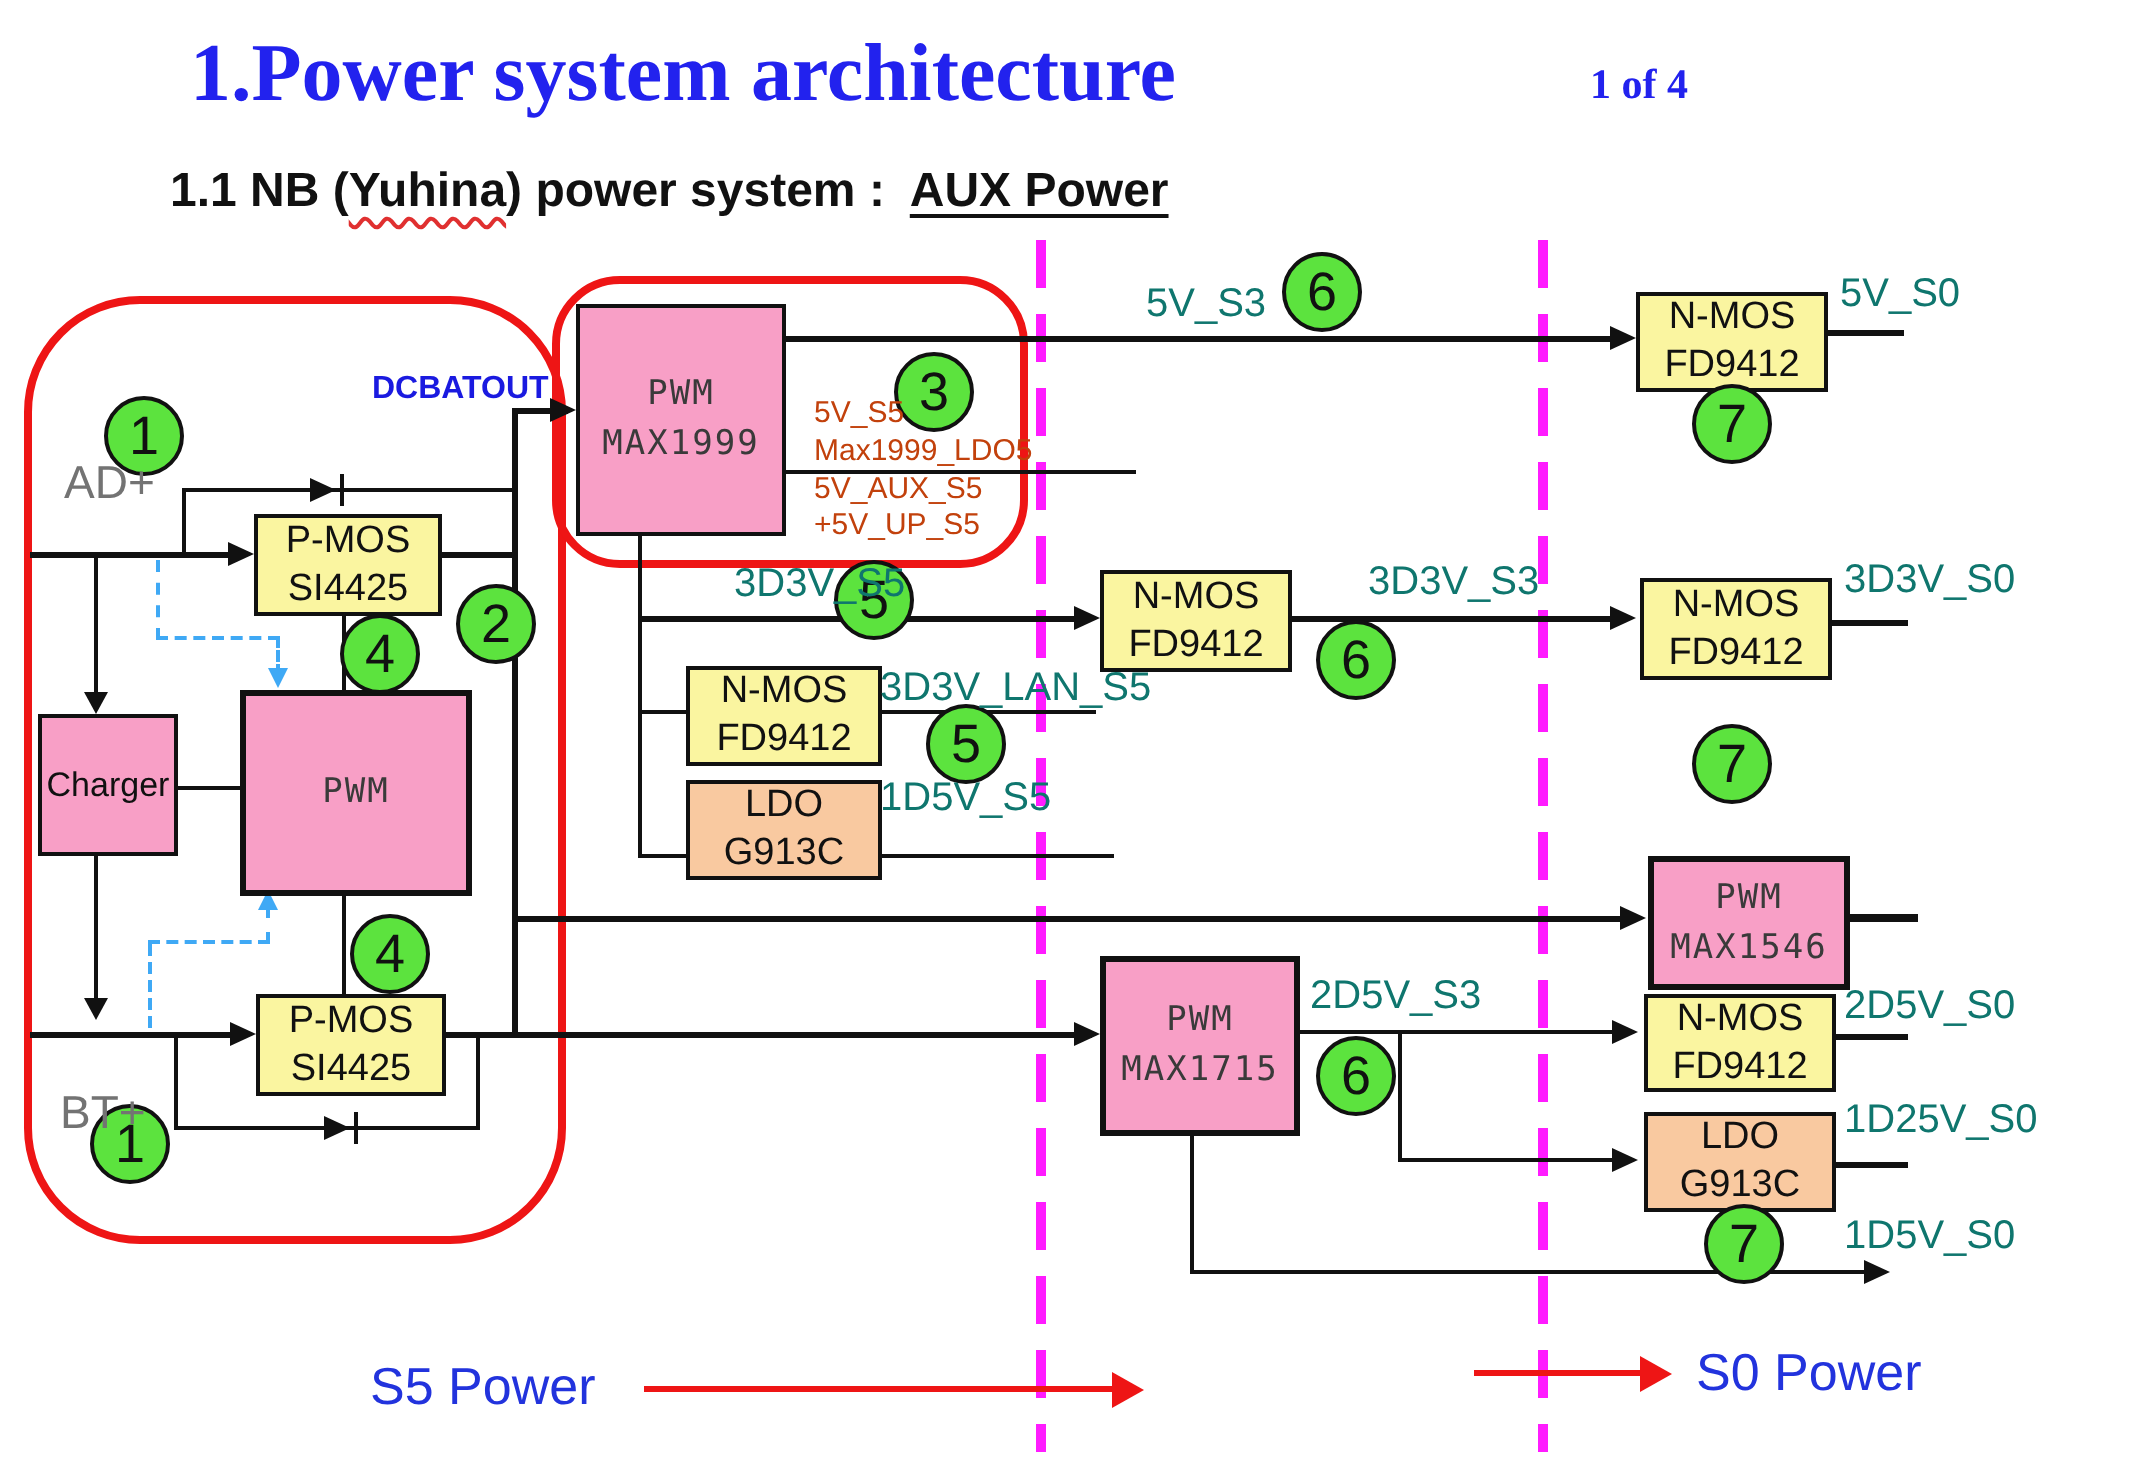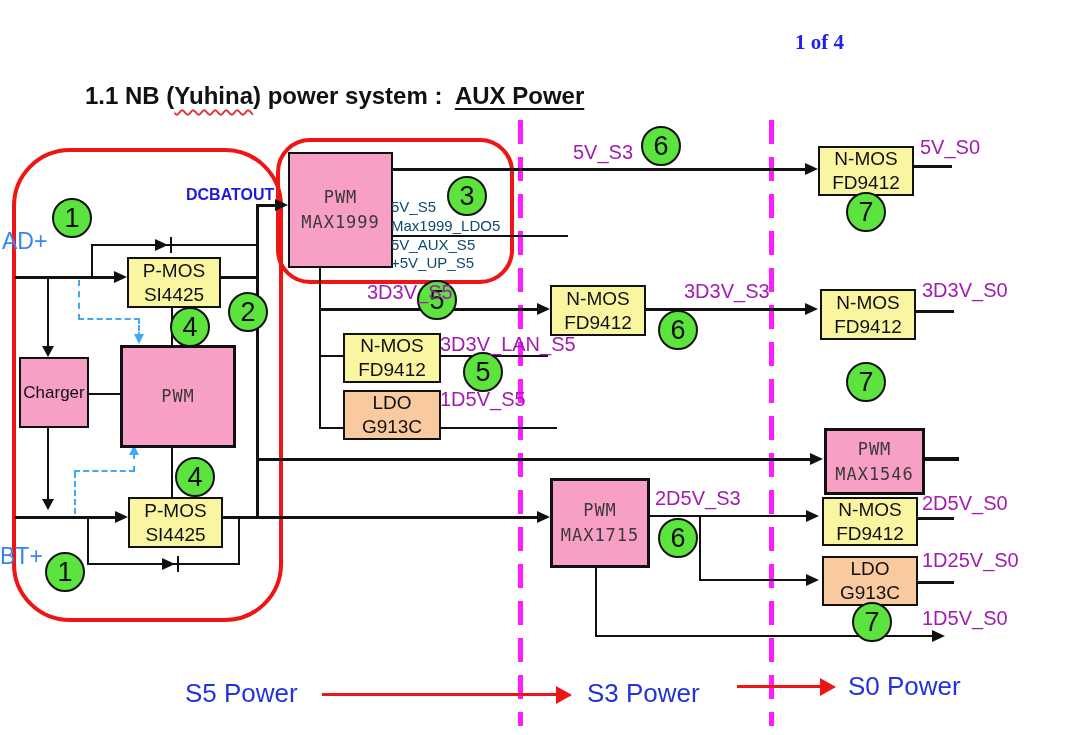--- a/index.html
+++ b/index.html
@@ -20,40 +20,41 @@
   .mono{font-family:"DejaVu Sans Mono","Liberation Mono",monospace;color:#3a3a3a;
         font-size:17px;letter-spacing:1px;line-height:1.45;}
   .pink{background:#F89FC6;}
   .yellow{background:#FAF5A0;}
   .peach{background:#F9C9A0;}
   .badge{position:absolute;width:40px;height:40px;box-sizing:border-box;border:2px solid #111;
          border-radius:50%;background:#5CE33E;display:flex;align-items:center;justify-content:center;
          font:27px "Liberation Sans",sans-serif;color:#111;}
   .ln{position:absolute;background:#111;}
   .redln{position:absolute;background:#EE1515;}
-  .rlabel{position:absolute;color:#a21caf;font:20px "Liberation Sans",sans-serif;white-space:nowrap;text-align:center;}
-  .rsmall{position:absolute;color:#0c4a6e;font:15px "Liberation Sans",sans-serif;white-space:nowrap;}
+  .rlabel{position:absolute;color:#0f766e;font:20px "Liberation Sans",sans-serif;white-space:nowrap;text-align:center;}
+  .rsmall{position:absolute;color:#c2410c;font:15px "Liberation Sans",sans-serif;white-space:nowrap;padding-left:16px;}
   .blabel{position:absolute;color:#1A1AE0;font:bold 16px "Liberation Sans",sans-serif;white-space:nowrap;}
-  .klabel{position:absolute;color:#3b82f6;font:23px "Liberation Sans",sans-serif;white-space:nowrap;}
+  .klabel{position:absolute;color:#737373;font:23px "Liberation Sans",sans-serif;white-space:nowrap;margin-left:30px;}
   .pwr{position:absolute;color:#2233DD;font:26px "Liberation Sans",sans-serif;white-space:nowrap;text-align:right;}
   .ar{position:absolute;width:0;height:0;}
   .ar.r{border-top:6px solid transparent;border-bottom:6px solid transparent;border-left:13px solid #111;}
   .ar.d{border-left:6px solid transparent;border-right:6px solid transparent;border-top:11px solid #111;}
   .ar.rr{border-top:9px solid transparent;border-bottom:9px solid transparent;border-left:16px solid #EE1515;}
   .ar.bd{border-left:5px solid transparent;border-right:5px solid transparent;border-top:10px solid #3FA9F5;}
   .ar.bu{border-left:5px solid transparent;border-right:5px solid transparent;border-bottom:10px solid #3FA9F5;}
   .bar{position:absolute;width:2px;height:16px;background:#111;}
   .bd-h{position:absolute;border-top:2px dashed #3FA9F5;}
   .bd-v{position:absolute;border-left:2px dashed #3FA9F5;}
 </style>
 </head>
 <body>
 
 <div id="page">
 
+  <div class="title" style="left:95px;top:12px;">1.Power system architecture</div>
   <div class="pageno" style="left:795px;top:30px;">1 of 4</div>
   <div class="subtitle" style="left:85px;top:82px;font-weight:bold;"><span>1.1 NB (</span><span class="wavy">Yuhina</span><span>) power system :&nbsp; </span><span class="ul">AUX Power</span></div>
 
   <div class="redrect" style="left:12px;top:148px;width:263px;height:466px;border-radius:58px;"></div>
   <div class="redrect" style="left:276px;top:138px;width:230px;height:138px;border-radius:34px;"></div>
   <div class="mdash" style="left:518px;top:120px;height:606px;"></div>
   <div class="mdash" style="left:769px;top:120px;height:606px;"></div>
 
   <div class="ln" style="left:15px;top:276px;width:107px;height:3px;"></div>
   <div class="ar r" style="left:114px;top:271px;"></div>
@@ -214,18 +215,17 @@
   <div class="rlabel" style="left:922px;top:607px;">1D5V_S0</div>
 
   <div class="rsmall" style="left:391px;top:198px;">5V_S5</div>
   <div class="rsmall" style="left:391px;top:217px;">Max1999_LDO5</div>
   <div class="rsmall" style="left:391px;top:236px;">5V_AUX_S5</div>
   <div class="rsmall" style="left:391px;top:254px;">+5V_UP_S5</div>
 
   <div class="pwr" style="left:185px;top:678px;">S5 Power</div>
   <div class="redln" style="left:322px;top:693px;width:235px;height:3px;"></div>
   <div class="ar rr" style="left:556px;top:686px;"></div>
-  <div class="pwr" style="left:587px;top:678px;">S3 Power</div>
   <div class="redln" style="left:737px;top:685px;width:85px;height:3px;"></div>
   <div class="ar rr" style="left:820px;top:678px;"></div>
   <div class="pwr" style="left:848px;top:671px;">S0 Power</div>
 
 </div>
 
 </body></html>

